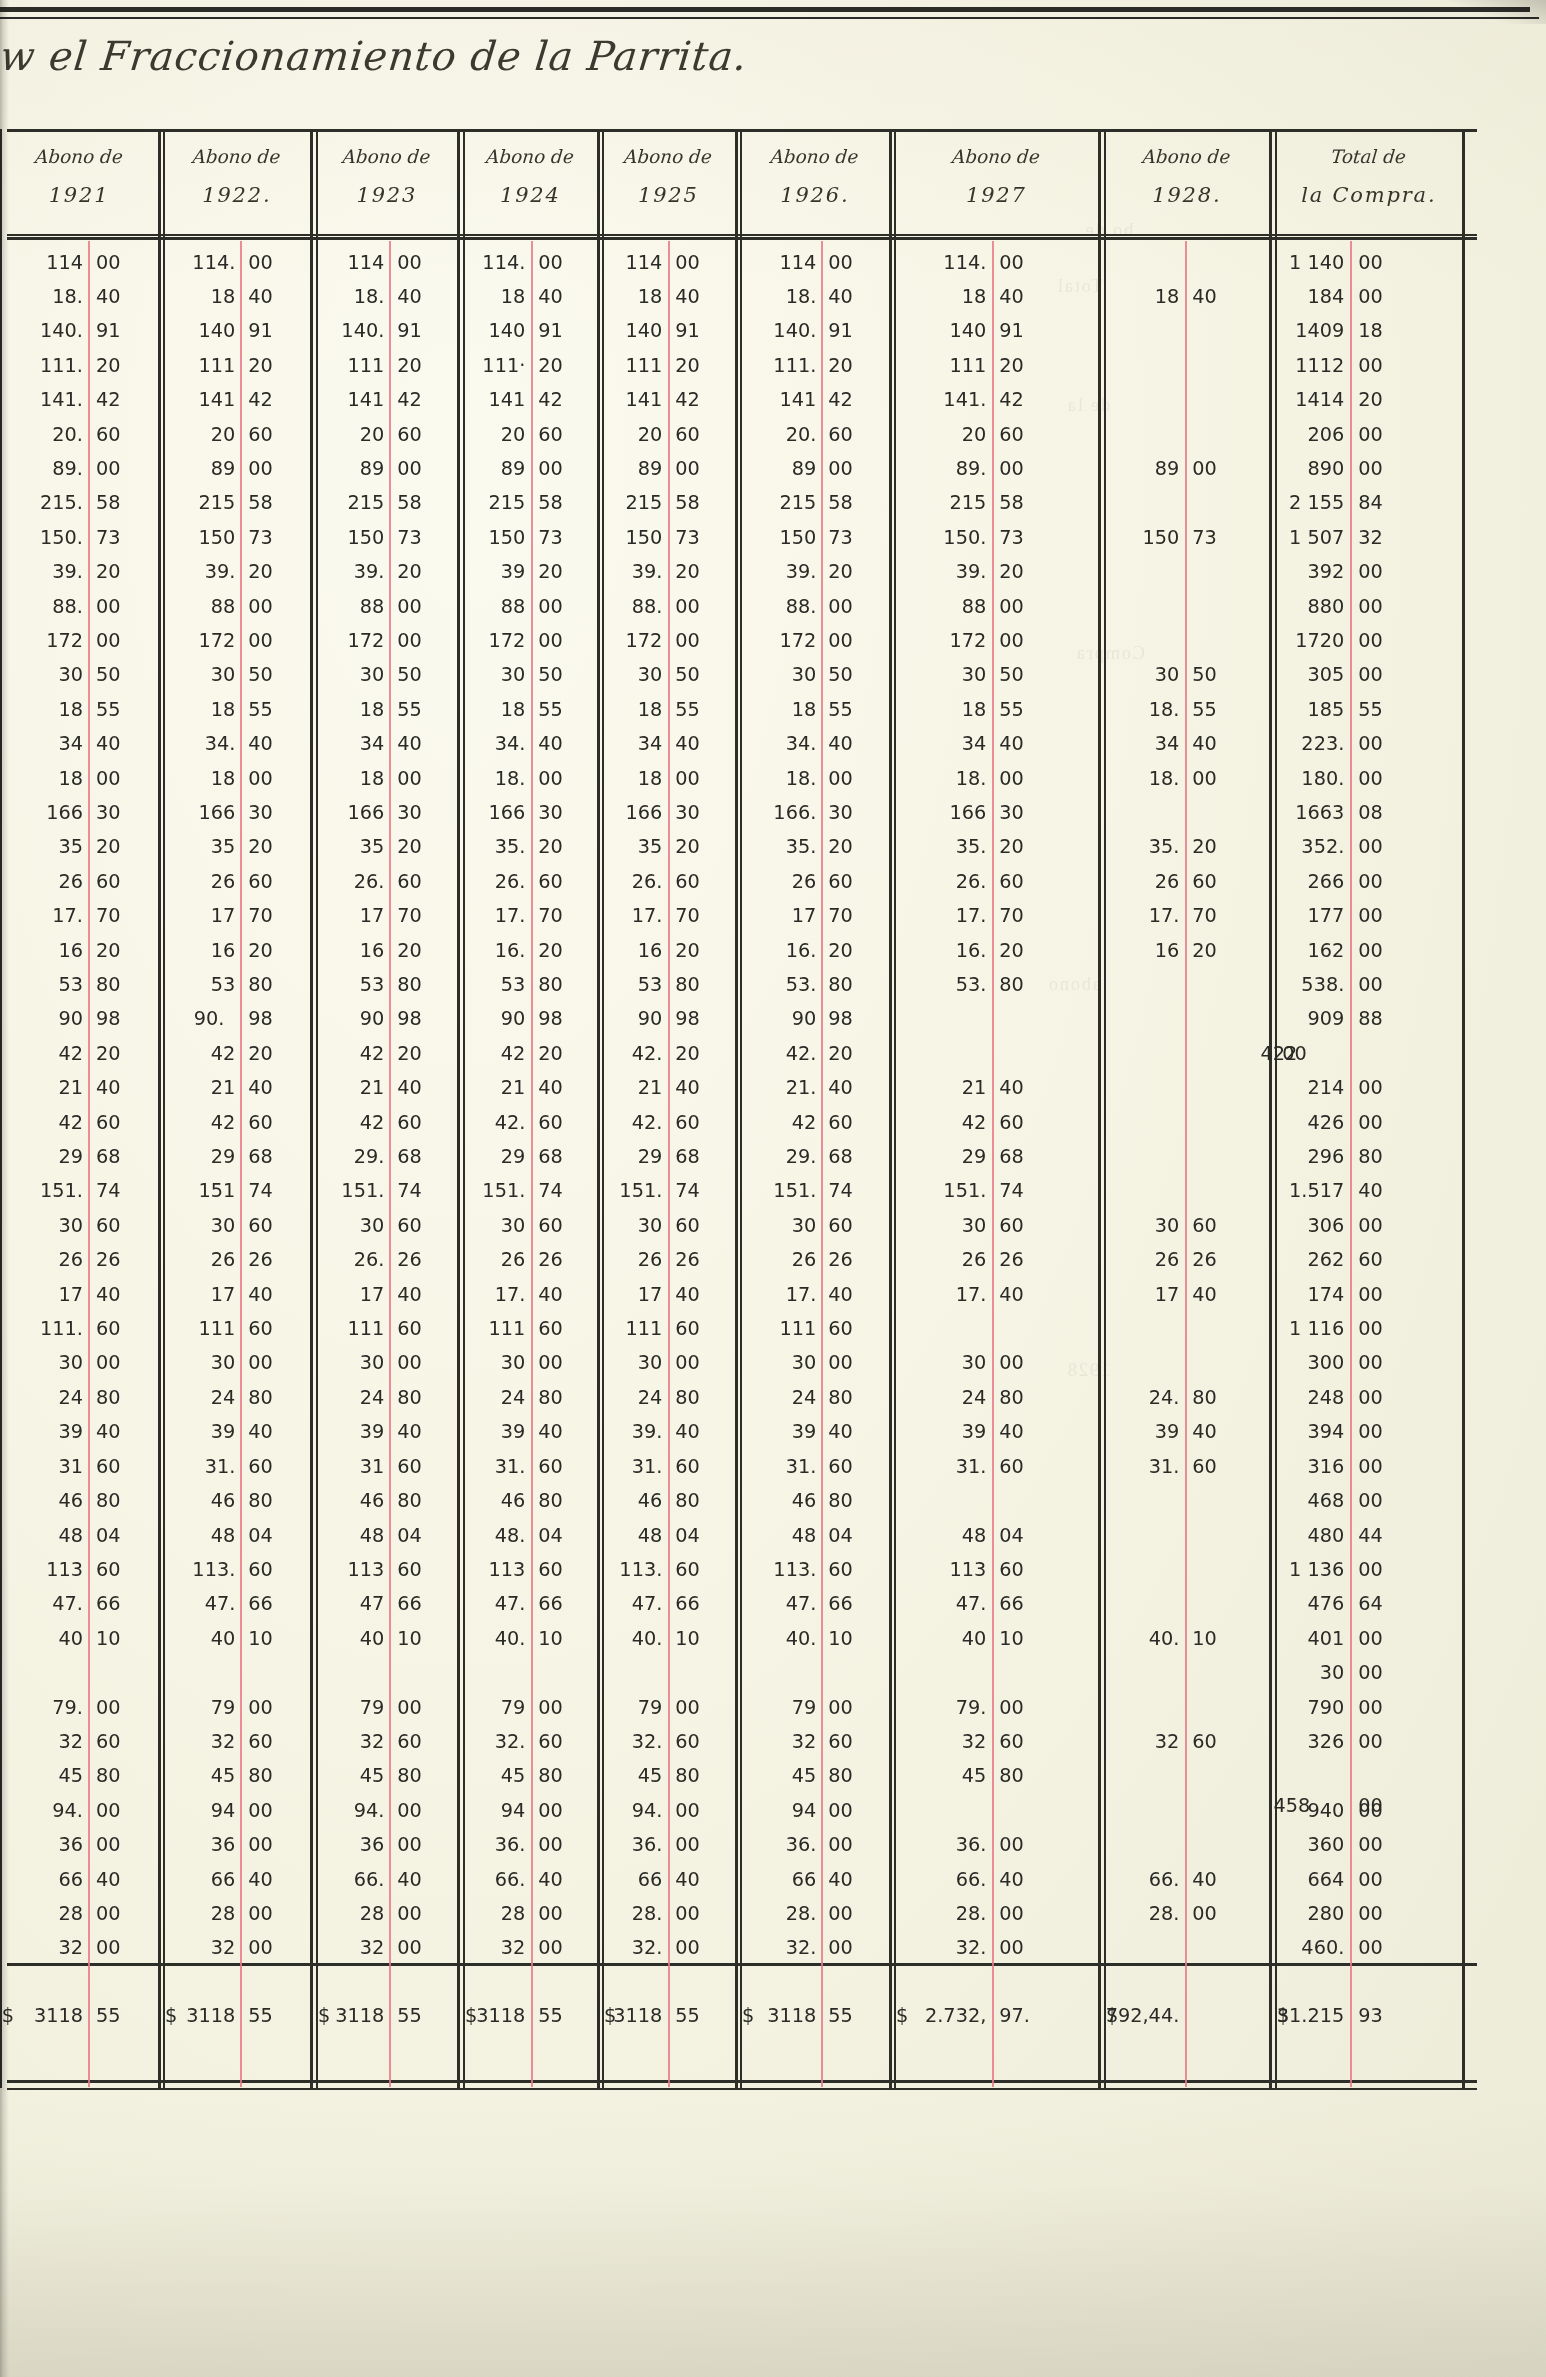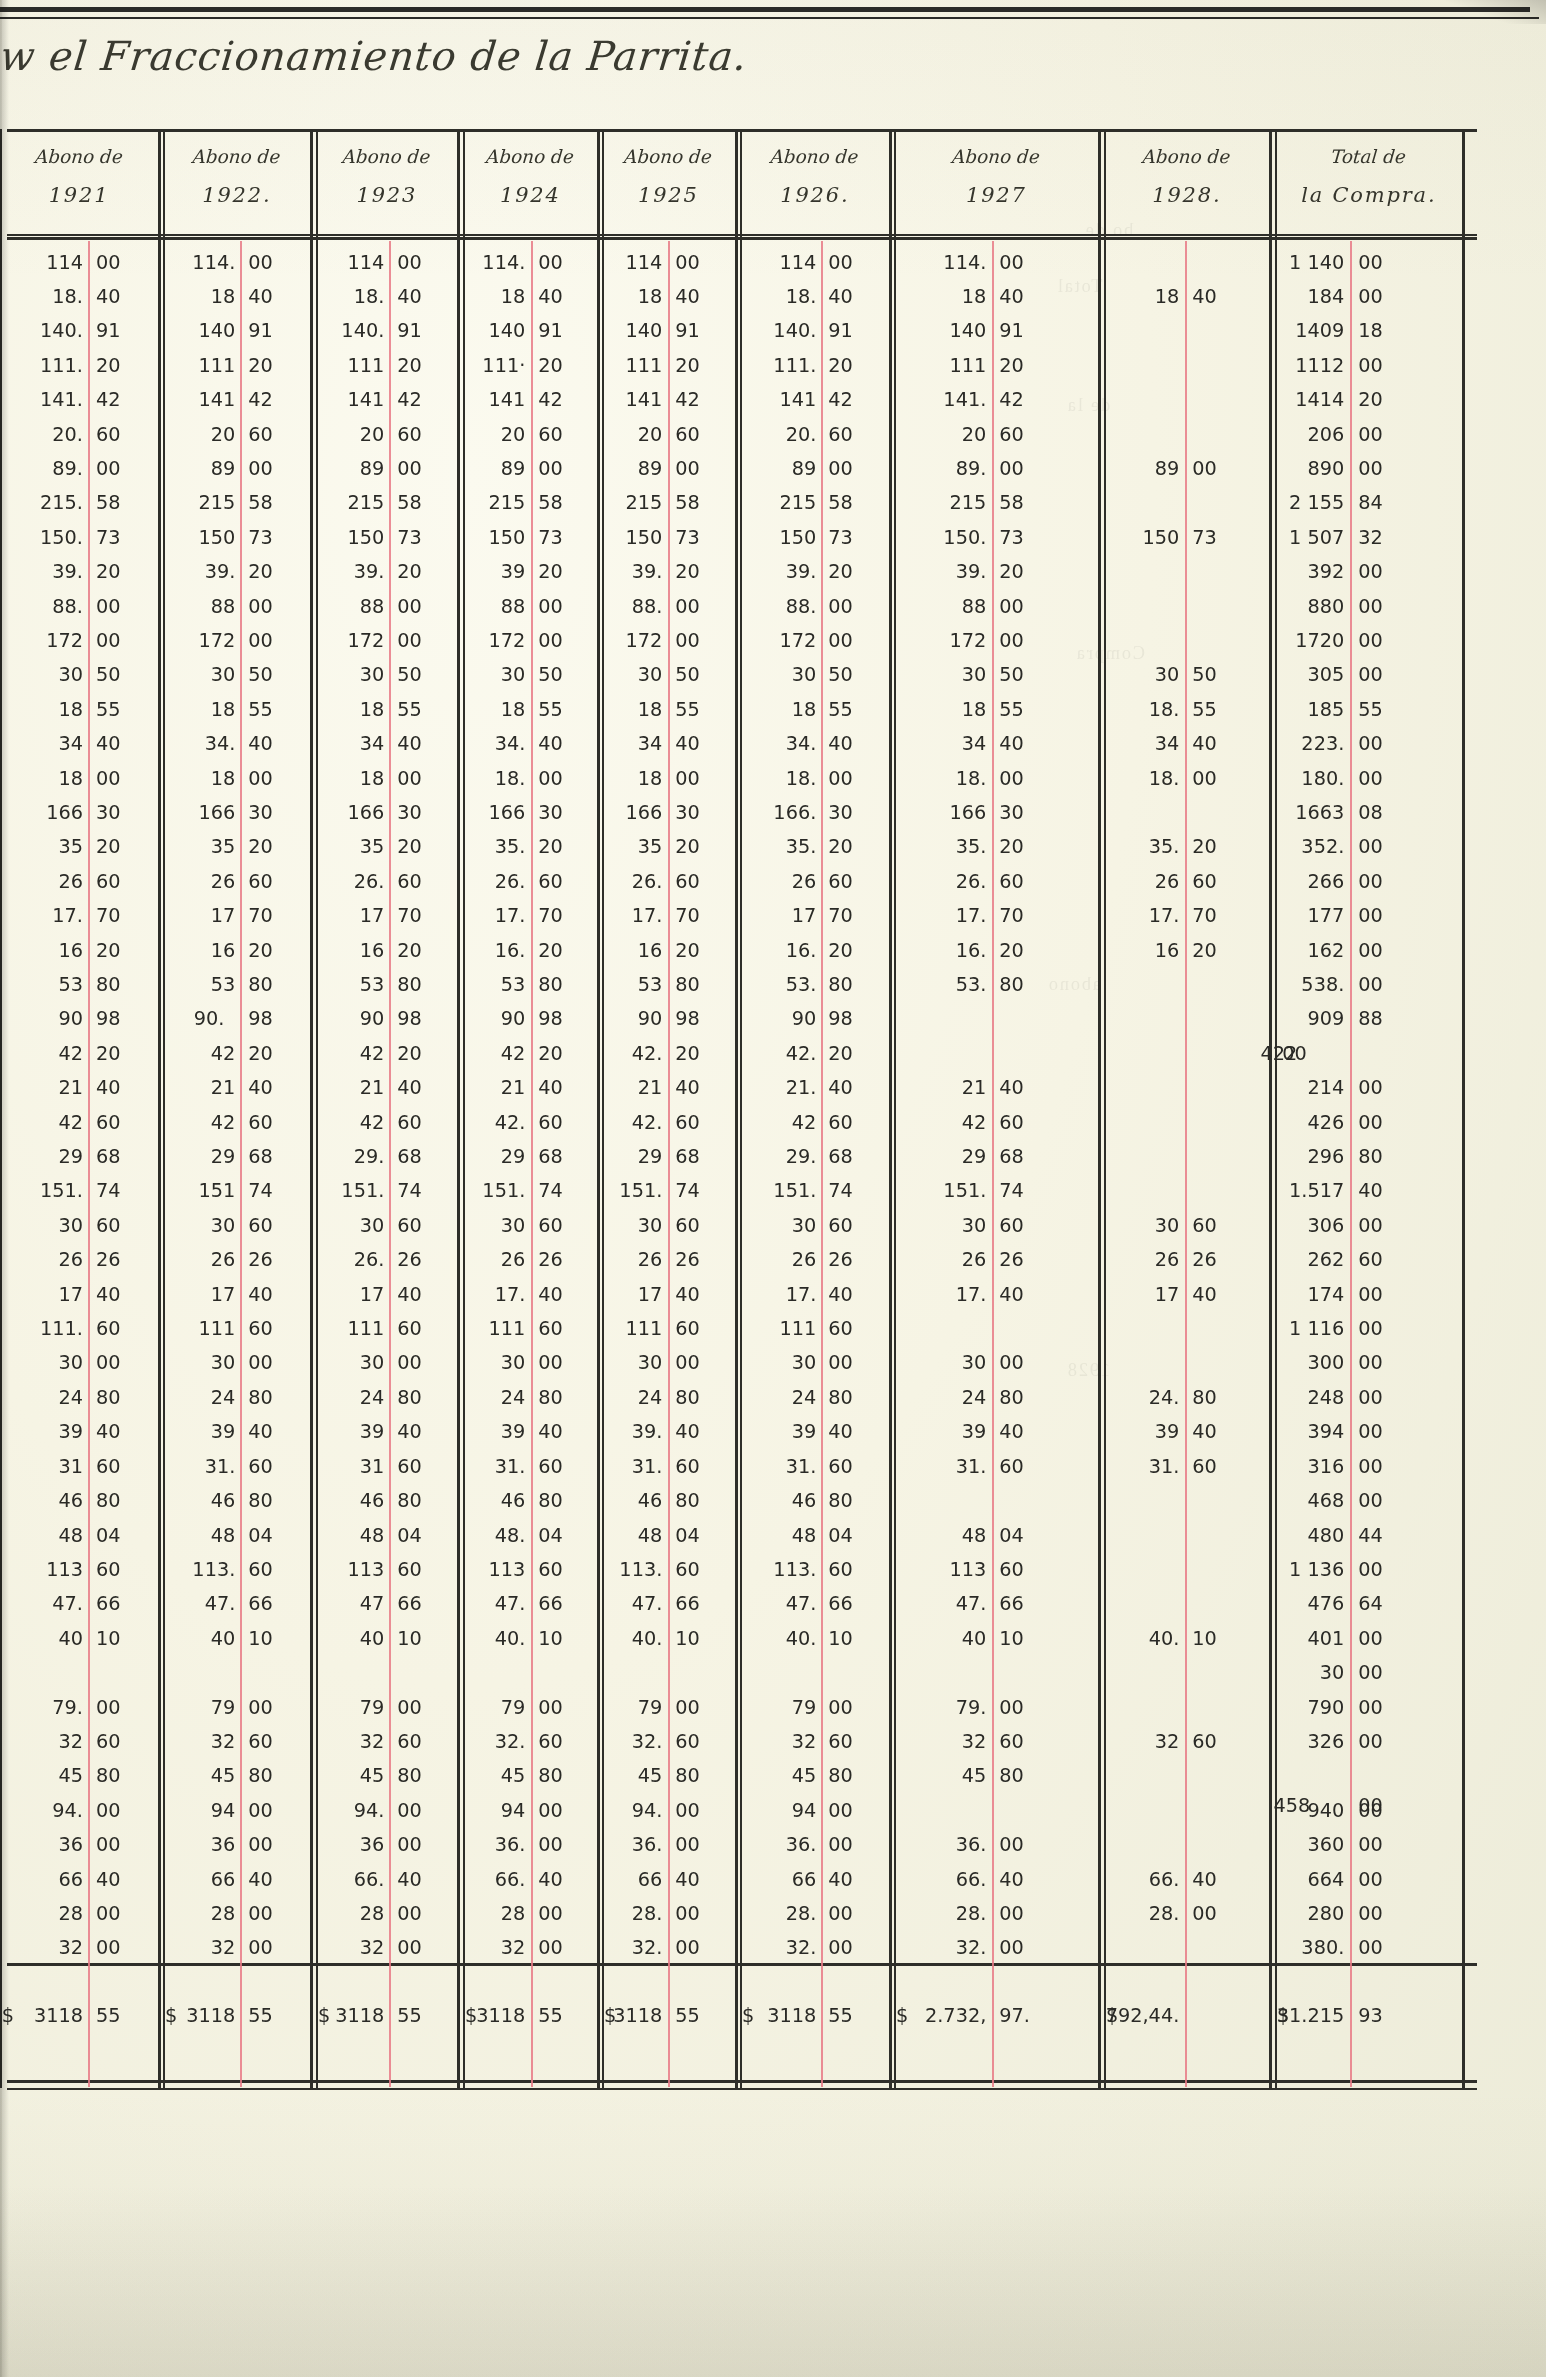--- a/index.html
+++ b/index.html
@@ -1796,21 +1796,21 @@
     </div>
     <div class="cell" style="left: 733px; width: 149px; top: 1803px;">
       <span class="int" style="right: 73px;">32.</span>
       <span class="dec" style="left: 88px;">00</span>
     </div>
     <div class="cell" style="left: 887px; width: 204px; top: 1803px;">
       <span class="int" style="right: 112px;">32.</span>
       <span class="dec" style="left: 105px;">00</span>
     </div>
     <div class="cell" style="left: 1268px; width: 187px; top: 1803px;">
-      <span class="int" style="right: 118px;">380.</span>
+      <span class="int" style="right: 118px;">460.</span>
       <span class="dec" style="left: 83px;">00</span>
     </div>
     <div class="cell totrow" style="left: -7.3px; width: 158px; top: 1871px;">
       <span class="cur" style="position: absolute; left: 1.8px;">$</span>
       <span class="int" style="right: 75px;">3118</span>
       <span class="dec" style="left: 96px;">55</span>
     </div>
     <div class="cell totrow" style="left: 156px; width: 147px; top: 1871px;">
       <span class="cur" style="position: absolute; left: 1.8px;">$</span>
       <span class="int" style="right: 75px;">3118</span>

